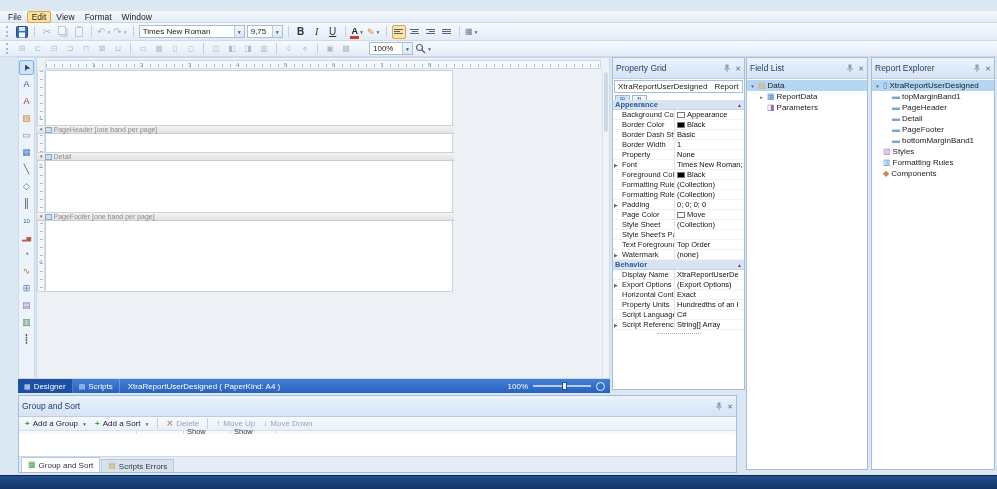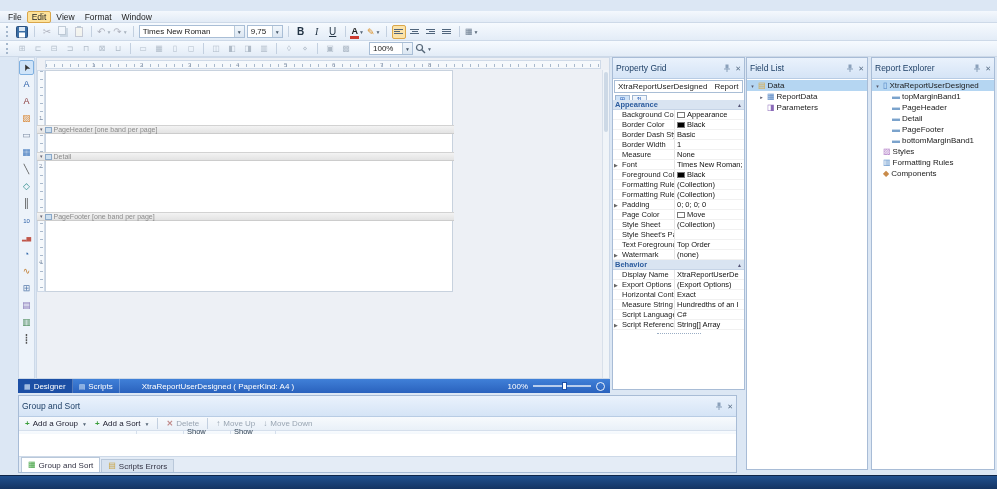--- a/index.html
+++ b/index.html
@@ -72,21 +72,21 @@
   .bandcap .bicon{width:7px;height:6px;background:#cfe0ef;border:1px solid #8aa8c8;flex:none}
   .dscroll{position:absolute;right:0;top:12px;width:7px;bottom:0;background:#f0f4f8;border-left:1px solid #d8e0ea}
   .dscroll .thumb{position:absolute;left:1px;right:1px;top:2px;height:60px;background:#cdd9e6;border-radius:2px}
 
   
   .tabstrip{position:absolute;left:18px;top:379px;width:592px;height:14px;background:linear-gradient(#4080d8,#2a62bd);display:flex;align-items:center;color:#fff;font-size:8px}
   .dtabs{display:flex;height:100%}
   .dtab{display:flex;align-items:center;gap:3px;padding:0 6px;height:100%;border-right:1px solid rgba(255,255,255,.25)}
   .dtab.selected{background:#1c4fa5}
   .dtab .tg{font-size:7px;color:#cfe0f5;line-height:1}
-  .replabel{margin-left:22px;white-space:nowrap}
+  .replabel{margin-left:8px;white-space:nowrap}
   .zoomctl{margin-left:auto;display:flex;align-items:center;gap:5px;padding-right:5px}
   .ztrack{width:58px;height:2px;background:rgba(255,255,255,.65);position:relative;flex:none}
   .zthumb{position:absolute;left:50%;top:-3px;width:5px;height:8px;background:#fff;border:1px solid #1c4fa5}
   .zbtn{width:9px;height:9px;border:1px solid rgba(255,255,255,.9);border-radius:50%;flex:none}
 
   
   .panel{position:absolute;background:#fff;border:1px solid #a8bcd6}
   .phead{height:21px;background:linear-gradient(#eaf2fc,#d5e4f6);border-bottom:1px solid #b8cce4;display:flex;align-items:center;padding:0 3px;color:#1d3f66;font-size:8.5px}
   .picons{margin-left:auto;display:flex;align-items:center;gap:4px}
   .pclose{color:#5b7088;font-size:7px;line-height:1}
@@ -477,21 +477,21 @@
             <span>Basic</span>
           </span>
         </div>
         <div class="prow">
           <span class="pname"><span>Border Width</span></span>
           <span class="pval">
             <span>1</span>
           </span>
         </div>
         <div class="prow">
-          <span class="pname"><span>Measure</span></span>
+          <span class="pname"><span>Property</span></span>
           <span class="pval">
             <span>None</span>
           </span>
         </div>
         <div class="prow">
           <span class="pname"><span class="pexp">▶</span><span>Font</span></span>
           <span class="pval">
             <span>Times New Roman;</span>
           </span>
         </div>
@@ -567,21 +567,21 @@
             <span>(Export Options)</span>
           </span>
         </div>
         <div class="prow">
           <span class="pname"><span>Horizontal Cont</span></span>
           <span class="pval">
             <span>Exact</span>
           </span>
         </div>
         <div class="prow">
-          <span class="pname"><span>Measure String</span></span>
+          <span class="pname"><span>Property Units</span></span>
           <span class="pval">
             <span>Hundredths of an I</span>
           </span>
         </div>
         <div class="prow">
           <span class="pname"><span>Script Language</span></span>
           <span class="pval">
             <span>C#</span>
           </span>
         </div>

